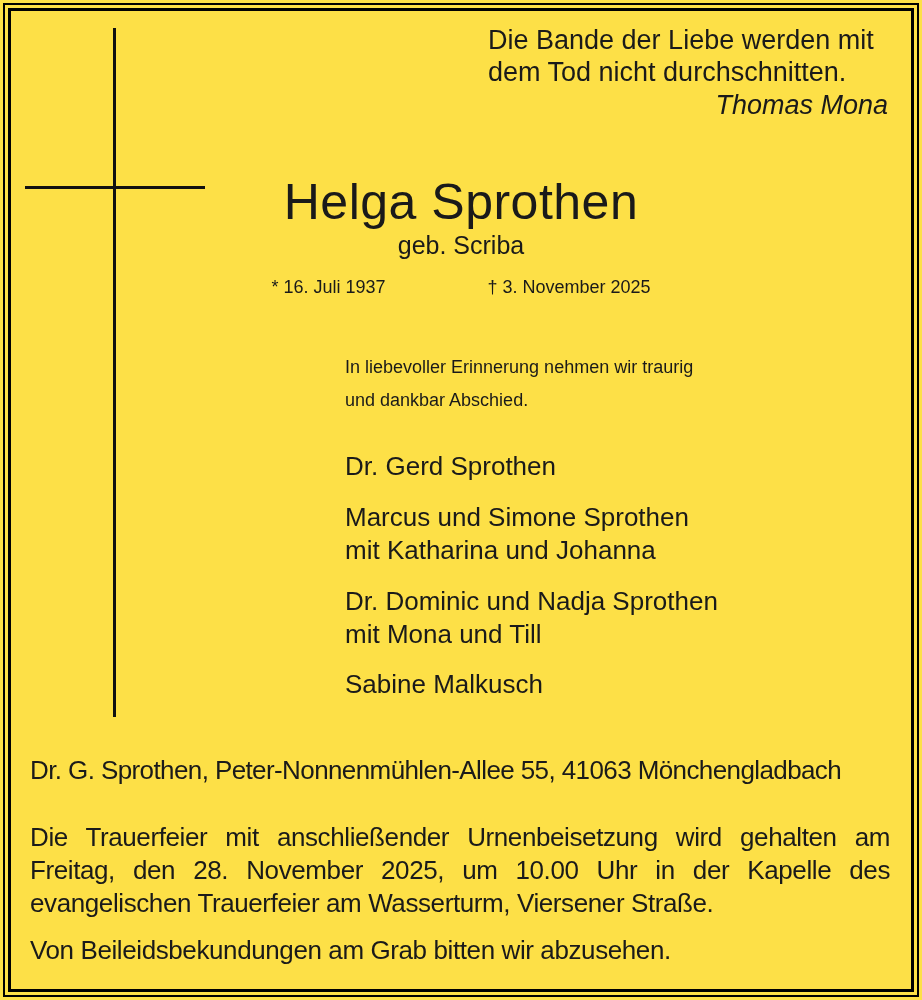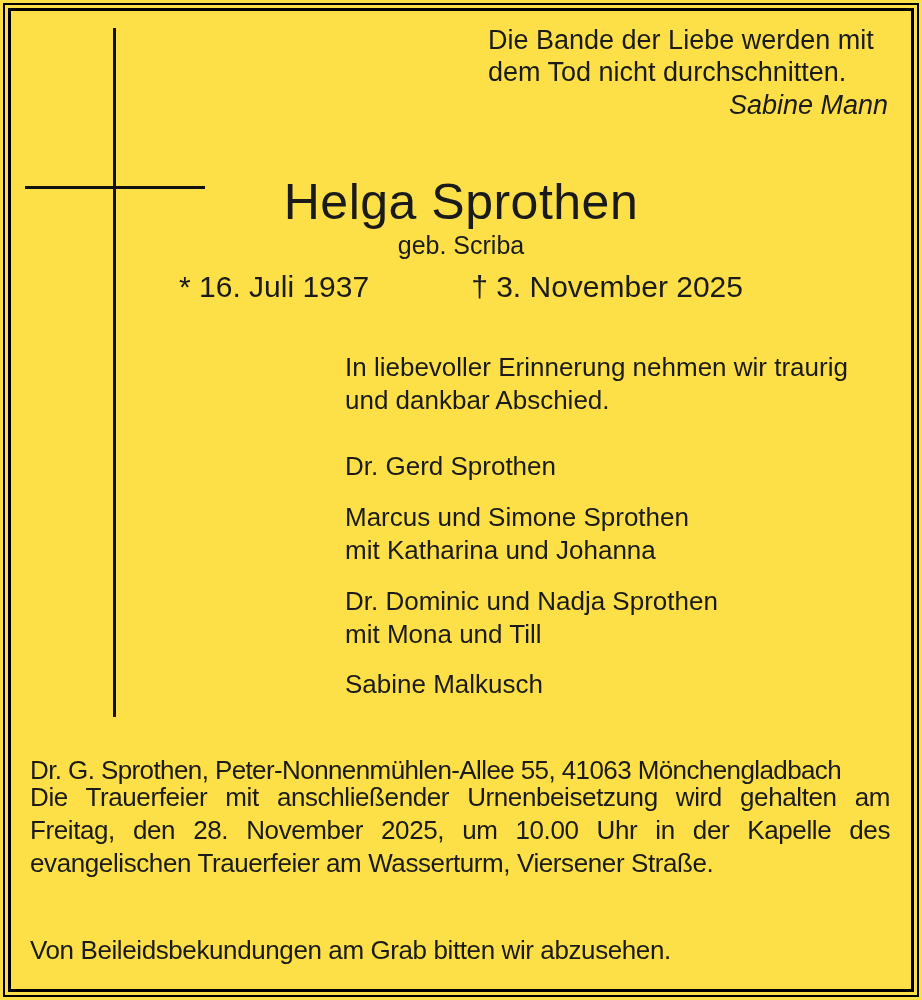--- a/index.html
+++ b/index.html
@@ -81,28 +81,28 @@
     line-height: 30px;
   }
   .dates {
     position: absolute;
     left: 0;
     right: 0;
     top: 271px;
     display: flex;
     justify-content: center;
     gap: 102px;
-    font-size: 30px;
+    font-size: 18px;
     line-height: 32px;
   }
   .intro {
     position: absolute;
     left: 345px;
     top: 351px;
-    font-size: 26px;
+    font-size: 18px;
     line-height: 33px;
   }
   .mourner {
     position: absolute;
     left: 345px;
     font-size: 26px;
     line-height: 33px;
   }
   .mourner-1 { top: 450px; }
   .mourner-2 { top: 501px; }
@@ -114,21 +114,21 @@
     top: 754px;
     right: 40px;
     font-size: 26px;
     line-height: 32px;
     letter-spacing: -0.6px;
   }
   .funeral {
     position: absolute;
     left: 30px;
     right: 32px;
-    top: 781px;
+    top: 821px;
     font-size: 26px;
     line-height: 33px;
     letter-spacing: -0.4px;
   }
   .funeral .jline {
     text-align: justify;
     text-align-last: justify;
   }
   .condolence {
     position: absolute;
@@ -146,21 +146,21 @@
 
   <div class="frame-outer"></div>
   <div class="frame-inner"></div>
 
   <div class="cross-v"></div>
   <div class="cross-h"></div>
 
   <div class="quote">
     <div>Die Bande der Liebe werden mit</div>
     <div>dem Tod nicht durchschnitten.</div>
-    <div class="attribution">Sabine Mann</div>
+    <div class="attribution">Thomas Mona</div>
   </div>
 
   <h1 class="name">Helga Sprothen</h1>
 
   <div class="maiden">geb. Scriba</div>
 
   <div class="dates">
     <span>* 16. Juli 1937</span>
     <span>† 3. November 2025</span>
   </div>

